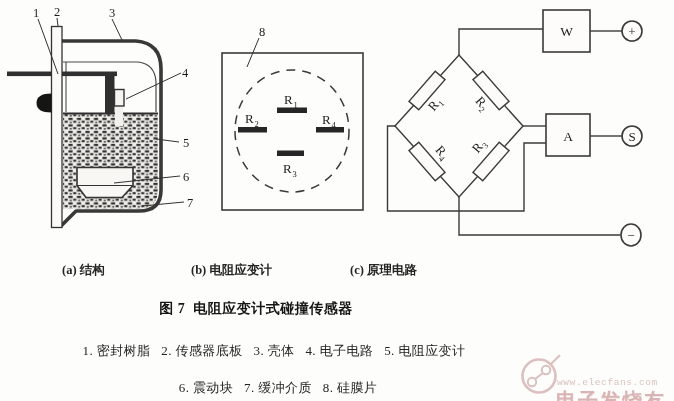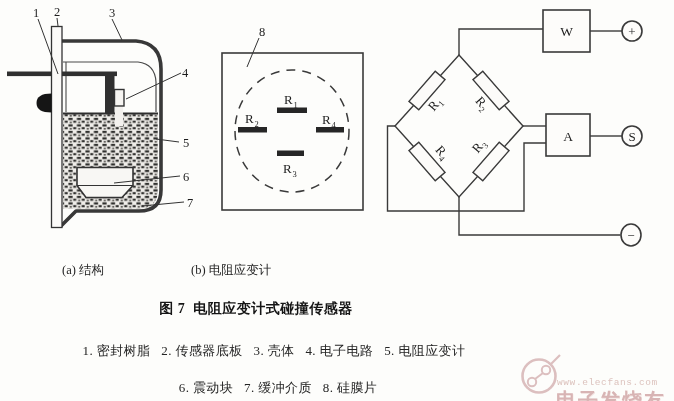--- a/index.html
+++ b/index.html
@@ -7,21 +7,21 @@
     position:relative; width:674px; height:401px; overflow:hidden;
     background:#fdfdfb;
     font-family:"Liberation Serif","DejaVu Serif",serif;
     color:#1d1d1d;
   }
   .panel{position:absolute; top:0;}
   .panel-a{left:0;}
   .panel-b{left:200px;}
   .panel-c{left:380px;}
   .caption{
-    position:absolute; top:262px; font-size:12.5px; white-space:pre; color:#242424;
+    position:absolute; top:262px; font-size:12.5px; white-space:pre; color:#242424;font-weight:bold;
   }
   .cap-a{left:62px;} .cap-b{left:184px;margin-left:7px;} .cap-c{left:350px;}
   .fig-title{
     position:absolute; left:256px; top:300px; transform:translateX(-50%);
     font-size:14px; font-weight:bold; white-space:pre; color:#161616; letter-spacing:.5px;
   }
   .legend-line{
     position:absolute; transform:translateX(-50%);
     font-size:13px; white-space:pre; color:#242424; letter-spacing:.4px;
   }
@@ -187,20 +187,21 @@
     <circle cx="252" cy="31" r="10" fill="#fdfcfa" stroke="#3a3a3a" stroke-width="1.6"></circle>
     <text class="term" x="252" y="35.5">+</text>
     <circle cx="252" cy="136" r="10" fill="#fdfcfa" stroke="#3a3a3a" stroke-width="1.6"></circle>
     <text class="term" x="252" y="140.5">S</text>
     <ellipse cx="251" cy="235" rx="10" ry="11" fill="#fdfcfa" stroke="#3a3a3a" stroke-width="1.6"></ellipse>
     <text class="term" x="251" y="239.5">−</text>
   </svg>
 
   <div class="caption cap-a">(a) 结构</div>
   <div class="caption cap-b">(b) 电阻应变计</div>
+  <div class="caption cap-c">(c) 原理电路</div>
 
   <div class="fig-title">图 7  电阻应变计式碰撞传感器</div>
 
   <div class="legend-line legend-1">1. 密封树脂   2. 传感器底板   3. 壳体   4. 电子电路   5. 电阻应变计</div>
   <div class="legend-line legend-2">6. 震动块   7. 缓冲介质   8. 硅膜片</div>
 
   <div class="watermark">
     <svg style="position:absolute;left:517px;top:352px;" width="46" height="48" viewBox="0 0 46 48">
       <circle cx="22" cy="24" r="16.5" fill="none" stroke="#dcbfbf" stroke-width="2.6"></circle>
       <circle cx="15" cy="30" r="4.2" fill="#fdfdfb" stroke="#dcbfbf" stroke-width="2"></circle>

